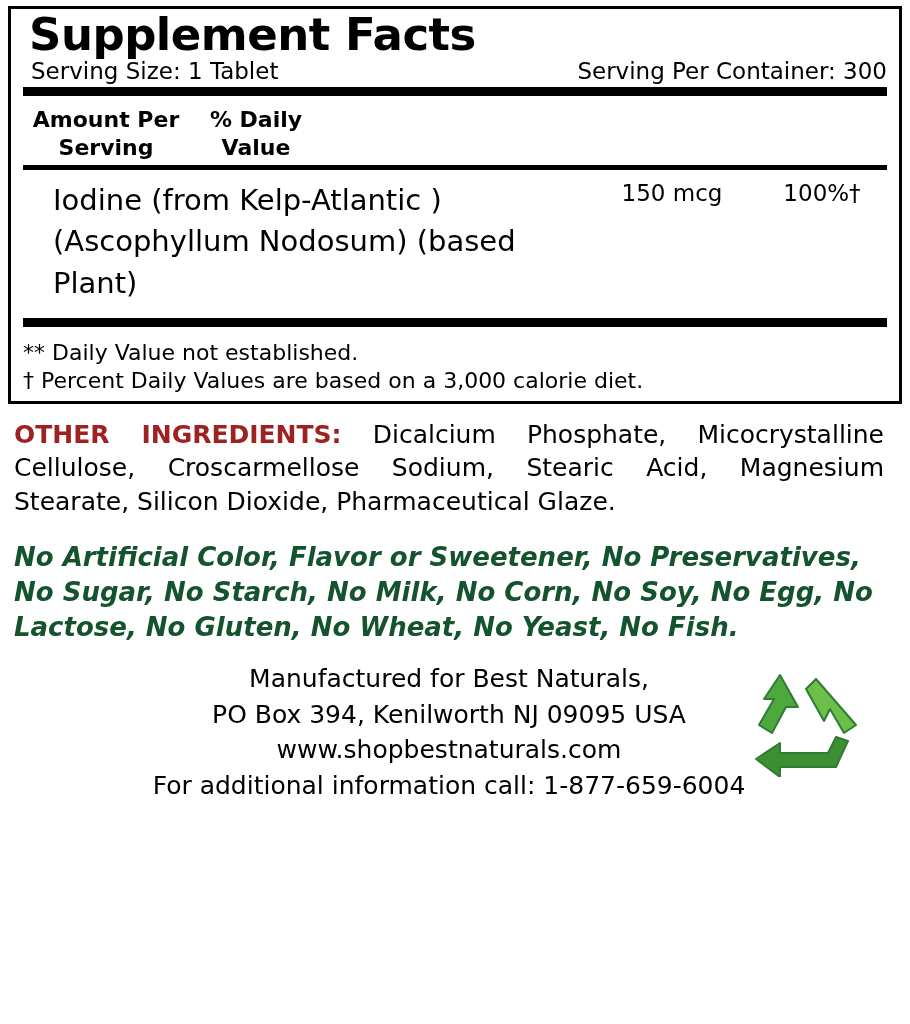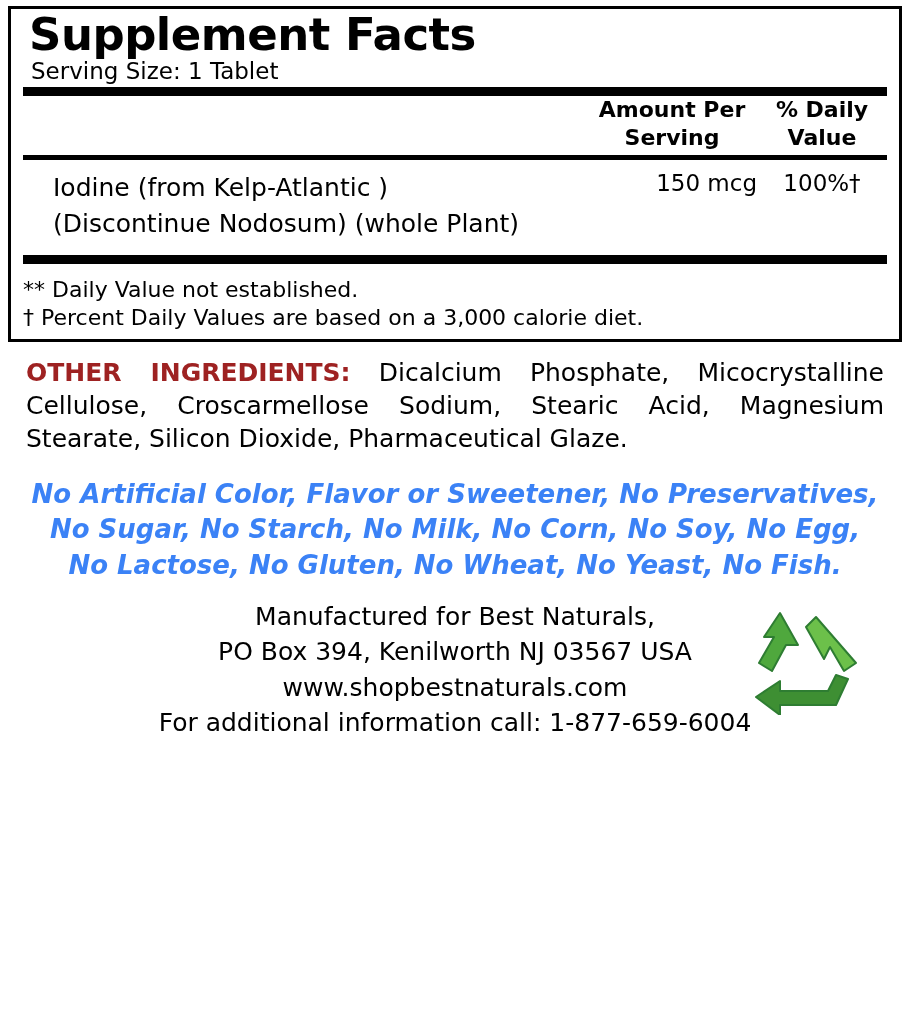--- a/index.html
+++ b/index.html
@@ -53,85 +53,84 @@
     border-top: 9px solid #000;
     margin: 0 2px;
   }
   .rule-med {
     border-top: 5px solid #000;
     margin: 0 2px;
   }
 
   .amount-head {
     display: flex;
-    justify-content: flex-end;
-    padding: 0 2px 4px 0;
+    padding: 10px 2px 4px 0;
   }
   .amount-head .col {
     text-align: center;
     font-size: 22px;
     font-weight: bold;
     line-height: 1.25;
   }
   .amount-head .col-amount { width: 170px; }
   .amount-head .col-dv { width: 130px; }
 
   .nutrient-row {
     display: flex;
     align-items: flex-start;
     padding: 10px 2px 14px 0;
   }
   .nutrient-name {
     flex: 1;
-    font-size: 25px;
+    font-size: 29px;
     line-height: 1.42;
     padding-left: 32px;
   }
   .nutrient-amount {
     width: 170px;
-    text-align: right;
+    text-align: center;
     font-size: 23px;
   }
   .nutrient-dv {
     width: 130px;
     text-align: center;
     font-size: 23px;
   }
 
   .footnotes {
     font-size: 22px;
     line-height: 1.28;
     padding: 12px 2px 0 2px;
   }
 
   
   .body-block {
-    margin: 10px 26px 0 26px;
+    margin: 10px 26px 0 14px;
   }
 
   .para {
     font-size: 25px;
     line-height: 1.33;
     text-align: justify;
     margin: 12px 0 0 0;
   }
   .para.first { margin-top: 14px; }
 
   .heading-red {
     color: #9e2222;
     font-weight: bold;
   }
 
   .free-claims {
-    color: #3b82f6;
+    color: #14532d;
     font-weight: bold;
     font-style: italic;
     font-size: 26px;
     line-height: 1.35;
-    text-align: center;
+    text-align: left;
     margin: 22px 0 0 0;
   }
 
   
   .footer {
     position: relative;
     margin: 16px 0 0 0;
     text-align: center;
     font-size: 25px;
     line-height: 1.42;
@@ -159,41 +158,42 @@
 <body>
 
 <div class="label">
 
   <div class="facts-panel">
 
     <div class="facts-title">Supplement Facts</div>
 
     <div class="serving-row">
       <span>Serving Size: 1 Tablet</span>
+      <span>Serving Per Container: 300</span>
     </div>
 
     <div class="rule-thick"></div>
 
     <div class="amount-head">
       <div class="col col-amount">
         <div>Amount Per</div>
         <div>Serving</div>
       </div>
       <div class="col col-dv">
         <div>% Daily</div>
         <div>Value</div>
       </div>
     </div>
 
     <div class="rule-med"></div>
 
     <div class="nutrient-row">
       <div class="nutrient-name">
         <div>Iodine (from Kelp-Atlantic )</div>
-        <div>(Discontinue Nodosum) (whole Plant)</div>
+        <div>(Ascophyllum Nodosum) (based Plant)</div>
       </div>
       <div class="nutrient-amount">150 mcg</div>
       <div class="nutrient-dv">100%†</div>
     </div>
 
     <div class="rule-thick"></div>
 
     <div class="footnotes">
       <div>** Daily Value not established.</div>
       <div>† Percent Daily Values are based on a 3,000 calorie diet.</div>
@@ -205,21 +205,21 @@
     <p class="para first">
       <span class="heading-red">OTHER INGREDIENTS:</span>
       <span>Dicalcium Phosphate, Micocrystalline Cellulose, Croscarmellose Sodium, Stearic Acid, Magnesium Stearate, Silicon Dioxide, Pharmaceutical Glaze.</span>
     </p>
 
 
     <p class="free-claims">No Artificial Color, Flavor or Sweetener, No Preservatives, No Sugar, No Starch, No Milk, No Corn, No Soy, No Egg, No Lactose, No Gluten, No Wheat, No Yeast, No Fish.</p>
 
     <div class="footer">
       <div>Manufactured for Best Naturals,</div>
-      <div>PO Box 394, Kenilworth NJ 03567 USA</div>
+      <div>PO Box 394, Kenilworth NJ 09095 USA</div>
       <div>www.shopbestnaturals.com</div>
       <div>For additional information call: 1-877-659-6004</div>
 
       <svg class="recycle" viewBox="0 0 120 110" aria-hidden="true">
 
         <path d="M36 8 L54 40 L42 40 L28 66 L15 58 L30 32 L20 32 Z" fill="#4fa83d" stroke="#2e7d32" stroke-width="2" stroke-linejoin="round"></path>
 
         <path d="M72 12 L112 58 L100 66 L86 42 L80 54 L62 22 L72 12 Z" fill="#6cc04a" stroke="#2e7d32" stroke-width="2" stroke-linejoin="round"></path>
 
         <path d="M104 74 L92 100 L36 100 L36 110 L12 92 L36 76 L36 86 L84 86 L92 70 Z" fill="#3e8f33" stroke="#2e7d32" stroke-width="2" stroke-linejoin="round"></path>

